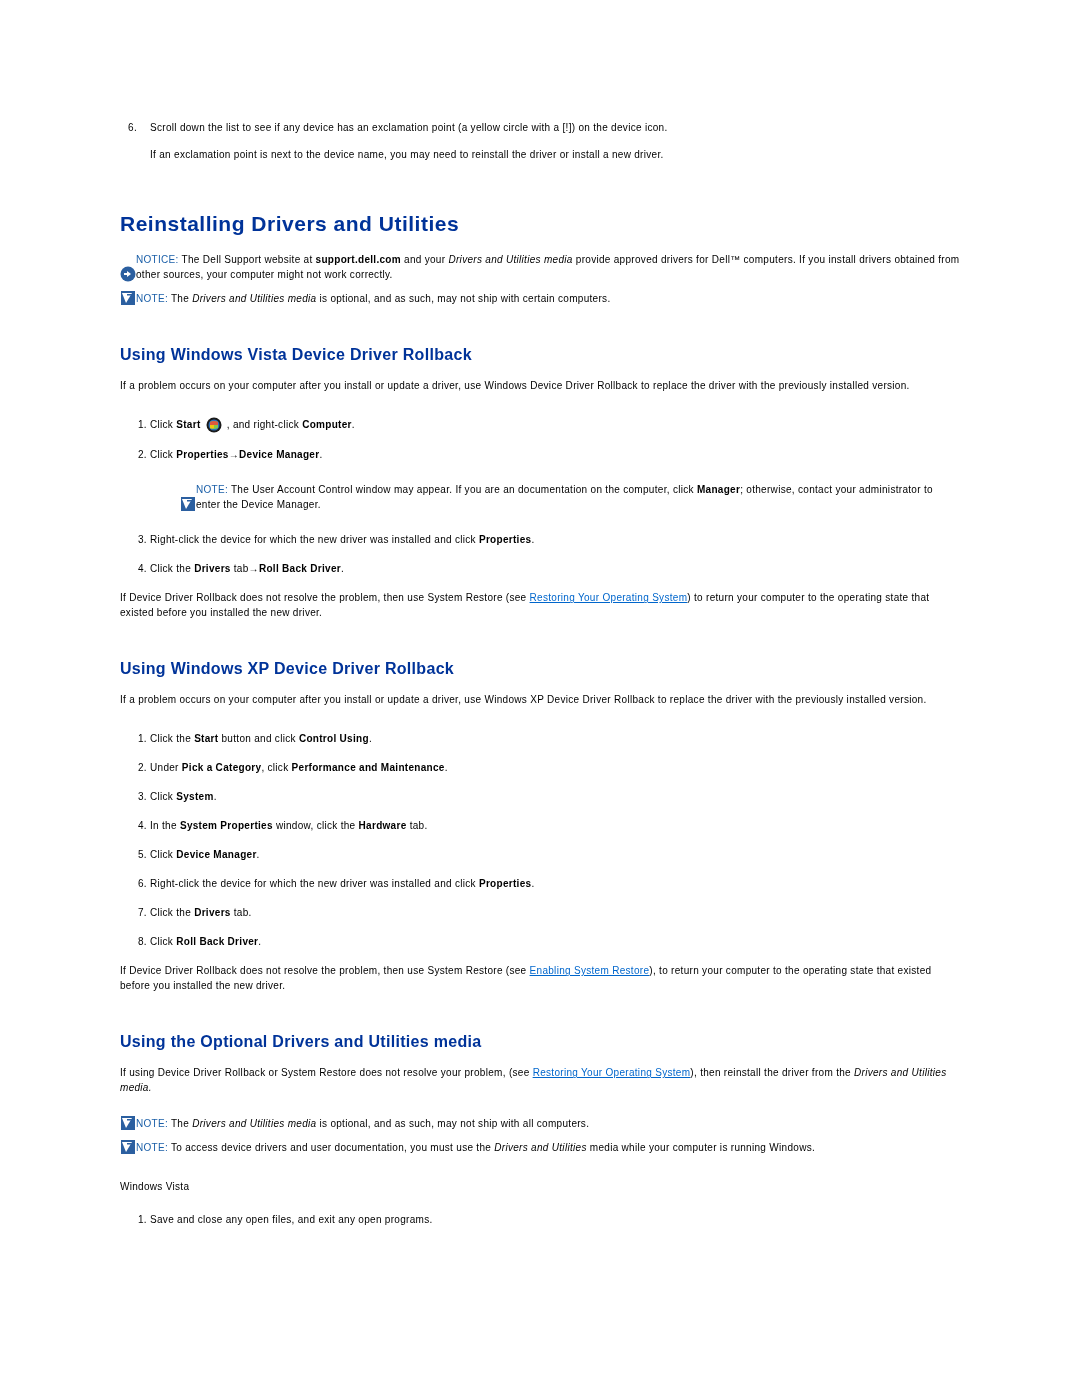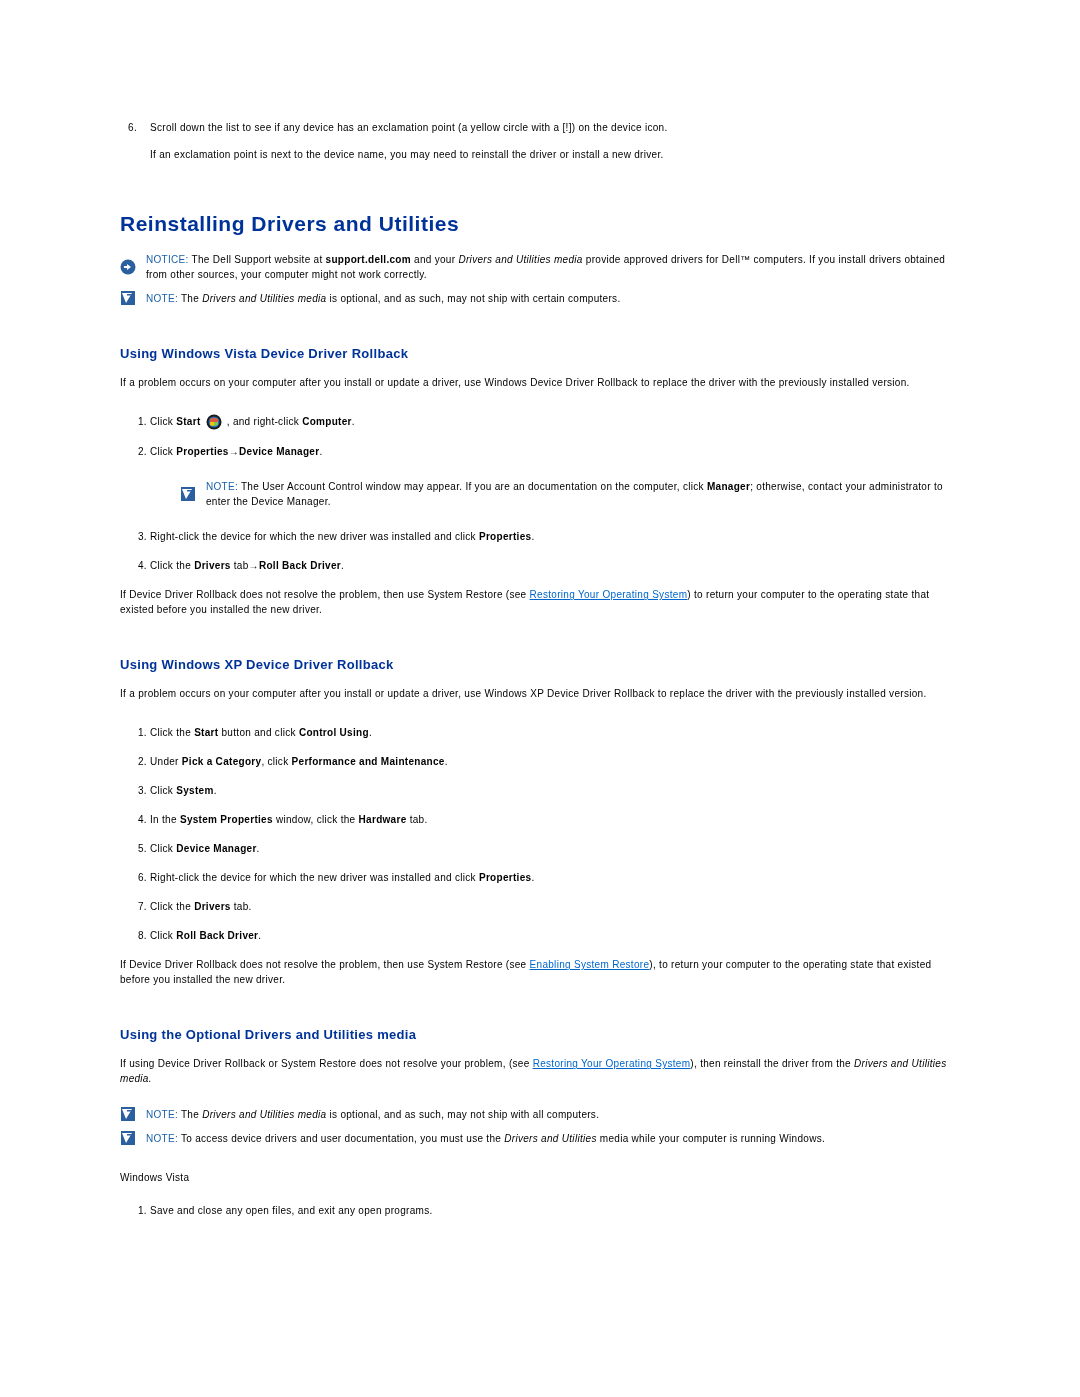--- a/index.html
+++ b/index.html
@@ -37,29 +37,28 @@
   }
   h2 {
     color: #003399;
     font-size: 21px;
     font-weight: bold;
     margin: 50px 0 16px 0;
     letter-spacing: 0.5px;
   }
   h3 {
     color: #003399;
-    font-size: 13px;
+    font-size: 16px;
     font-weight: bold;
     margin: 40px 0 14px 0;
     letter-spacing: 0.3px;
   }
   .callout {
     display: flex;
-    align-items: center;
-    gap: 10px;
+    align-items: flex-end;
     margin: 8px 0;
   }
   .callout .icon {
     flex-shrink: 0;
     width: 16px;
     height: 16px;
     display: flex;
     align-items: center;
     justify-content: center;
   }

